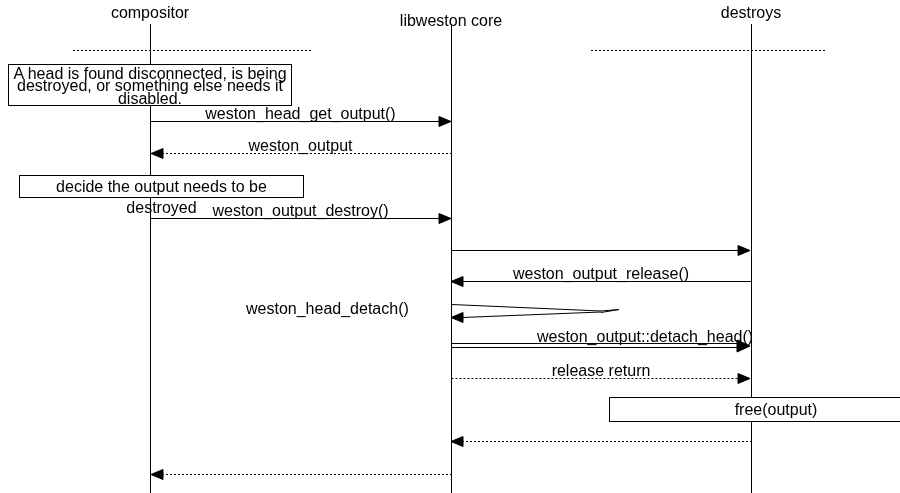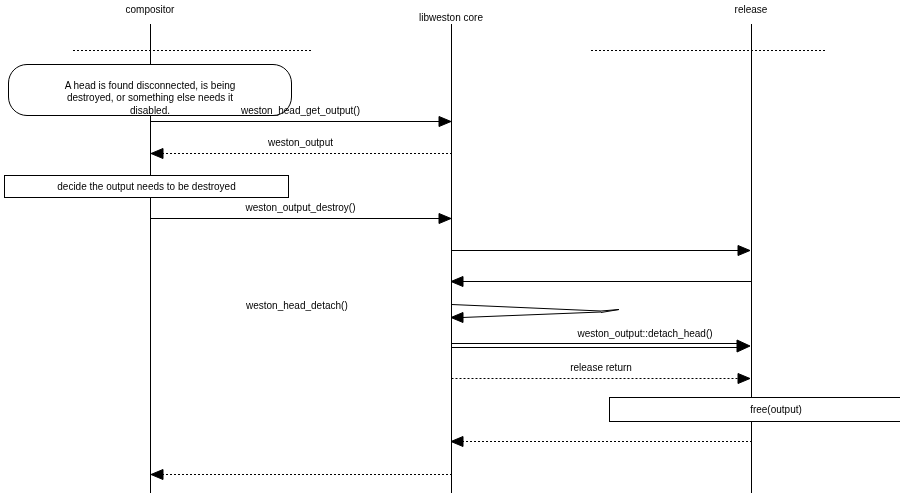--- a/index.html
+++ b/index.html
@@ -6,21 +6,21 @@
     margin: 0;
     padding: 0;
     background: #ffffff;
   }
   .diagram {
     position: relative;
     width: 900px;
     height: 493px;
     background: #ffffff;
     font-family: "Liberation Sans", "DejaVu Sans", sans-serif;
-    font-size: 10px;
+    font-size: 16px;
     color: #000000;
     overflow: hidden;
   }
   .diagram svg {
     position: absolute;
     left: 0;
     top: 0;
   }
   .actor-label {
     position: absolute;
@@ -46,27 +46,26 @@
     position: absolute;
     box-sizing: border-box;
     border: 1px solid #000000;
     background: #ffffff;
     text-align: center;
   }
   .note-box.multi {
     left: 8px;
     top: 64px;
     width: 284px;
-    height: 52px;
+    height: 42px;
     line-height: 12.4px;
-    padding-top: 15px;
-    border-radius: 19px;
+    padding-top: 3px;
   }
   .note-box.decide {
-    left: 4px;
+    left: 19px;
     top: 175px;
     width: 285px;
     height: 23px;
     line-height: 21px;
   }
   .note-box.free {
     left: 609px;
     top: 397px;
     width: 334px;
     height: 25px;
@@ -151,33 +150,34 @@
 
       <g>
         <line x1="162" y1="474.5" x2="451.5" y2="474.5" stroke-dasharray="2 2"></line>
         <polygon points="151,474.5 163,469.5 163,479.5" fill="#000000"></polygon>
       </g>
     </g>
   </svg>
 
   <div class="actor-label" style="left:75px;">compositor</div>
   <div class="actor-label" style="left:376px;margin-top:8px;">libweston core</div>
-  <div class="actor-label" style="left:676px;">release</div>
+  <div class="actor-label" style="left:676px;">destroys</div>
 
 
   <div class="note-box multi">
     <span>A head is found disconnected, is being</span><br>
     <span>destroyed, or something else needs it</span><br>
     <span>disabled.</span>
   </div>
 
   <div class="note-box decide">decide the output needs to be destroyed</div>
 
   <div class="note-box free">free(output)</div>
 
   <div class="msg-label span-left" style="top:105px;">weston_head_get_output()</div>
   <div class="msg-label span-left" style="top:137px;">weston_output</div>
   <div class="msg-label span-left" style="top:202px;">weston_output_destroy()</div>
+  <div class="msg-label span-right" style="top:265px;">weston_output_release()</div>
   <div class="msg-label self" style="top:300px;">weston_head_detach()</div>
   <div class="msg-label span-right" style="top:328px;padding-left:44px;">weston_output::detach_head()</div>
   <div class="msg-label span-right" style="top:362px;">release return</div>
 
 </div>
 
 </body></html>

